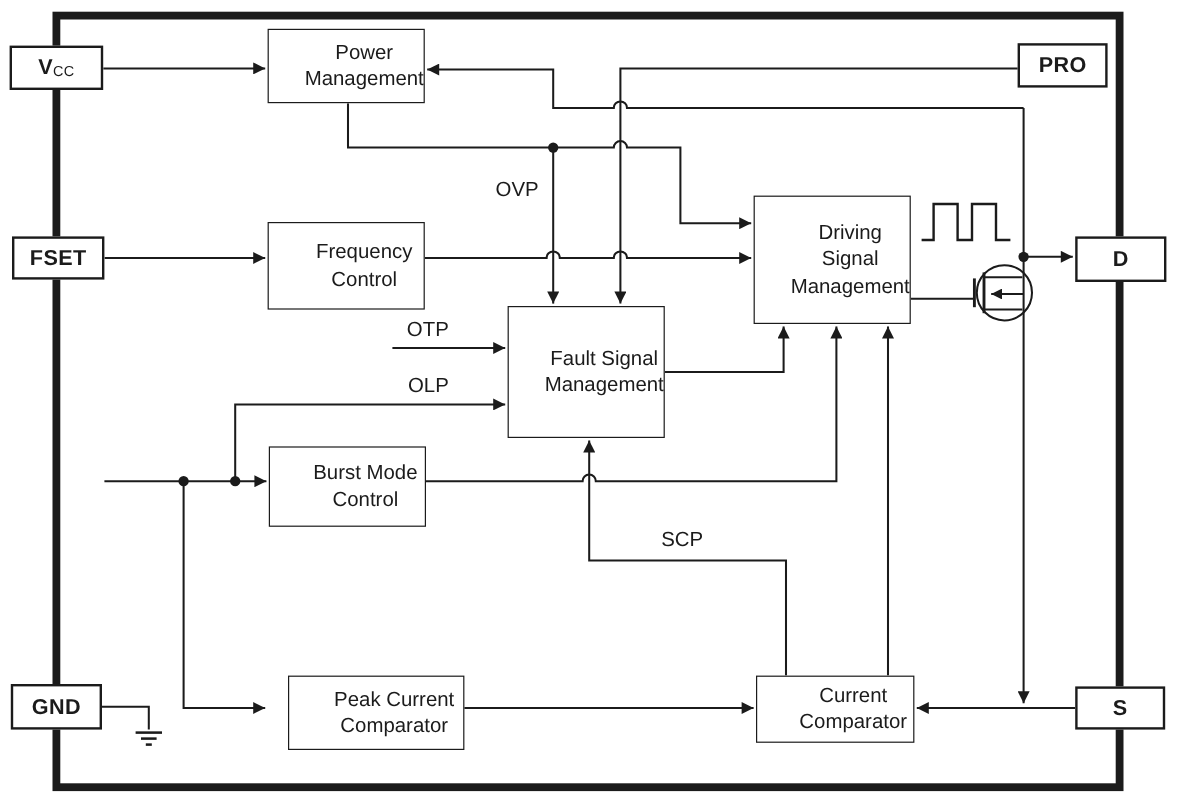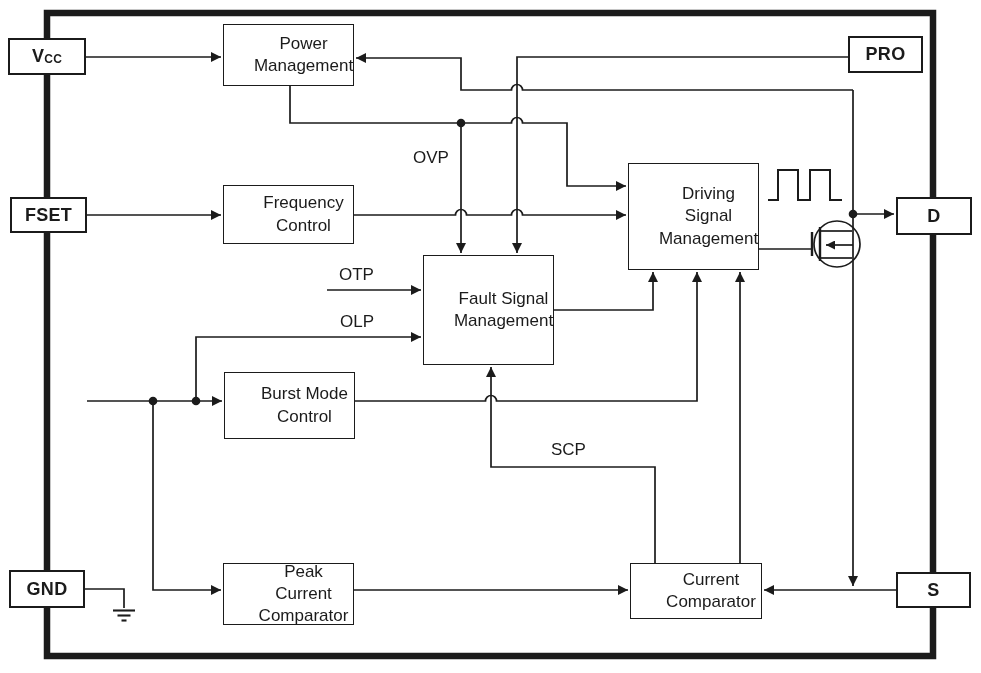--- a/index.html
+++ b/index.html
@@ -12,21 +12,21 @@
     position:absolute;box-sizing:border-box;background:#ffffff;
     border:1.8px solid #1b1b1b;display:flex;flex-direction:column;
     align-items:center;justify-content:center;text-align:center;
     font-size:17px;line-height:1.3;padding-left:30px;
   }
   .pin{
     position:absolute;box-sizing:border-box;background:#ffffff;
     border:2.6px solid #1b1b1b;display:flex;align-items:center;justify-content:center;
     font-size:18px;font-weight:bold;letter-spacing:.3px;
   }
-  .pin .sub{font-size:12px;font-weight:bold;align-self:flex-end;position:relative;top:-7px;}
+  .pin .sub{font-size:12px;font-weight:normal;align-self:flex-end;position:relative;top:-7px;}
   .netlabel{position:absolute;font-size:17px;background:transparent;white-space:nowrap;}
 </style>
 </head>
 <body>
 
 <div class="stage">
 
   <svg width="981" height="673" viewBox="0 0 981 673">
     <defs>
       <marker id="arr" viewBox="0 0 10 10" refX="10" refY="5" markerWidth="12" markerHeight="10" markerUnits="userSpaceOnUse" orient="auto-start-reverse">
@@ -85,37 +85,37 @@
       <line x1="820" y1="231" x2="852" y2="231" stroke="#1b1b1b" stroke-width="1.7"></line>
       <line x1="820" y1="258" x2="852" y2="258" stroke="#1b1b1b" stroke-width="1.7"></line>
       <path d="M 853,245 H 826" fill="none" stroke="#1b1b1b" stroke-width="1.7" marker-end="url(#arrs)"></path>
     </g>
   </svg>
 
   <div class="block" style="left:223px;top:24px;width:131px;height:62px">
     <span>Power</span>
     <span>Management</span>
   </div>
-  <div class="block" style="left:223px;top:185px;width:131px;height:59px">
+  <div class="block" style="left:223px;top:185px;width:131px;height:73px">
     <span>Frequency</span>
     <span>Control</span>
   </div>
   <div class="block" style="left:423px;top:255px;width:131px;height:110px">
     <span>Fault Signal</span>
     <span>Management</span>
   </div>
   <div class="block" style="left:628px;top:163px;width:131px;height:107px">
     <span>Driving Signal</span>
     <span>Management</span>
   </div>
   <div class="block" style="left:224px;top:372px;width:131px;height:67px">
     <span>Burst Mode</span>
     <span>Control</span>
   </div>
-  <div class="block" style="left:223px;top:563px;width:131px;height:62px">
+  <div class="block" style="left:240px;top:563px;width:147px;height:62px">
     <span>Peak Current</span>
     <span>Comparator</span>
   </div>
   <div class="block" style="left:630px;top:563px;width:132px;height:56px">
     <span>Current</span>
     <span>Comparator</span>
   </div>
 
   <div class="pin" style="left:8px;top:38px;width:78px;height:37px">
     <span>V</span>

